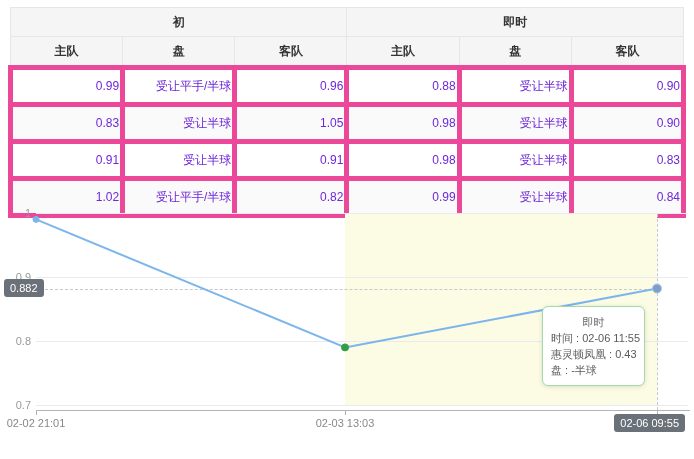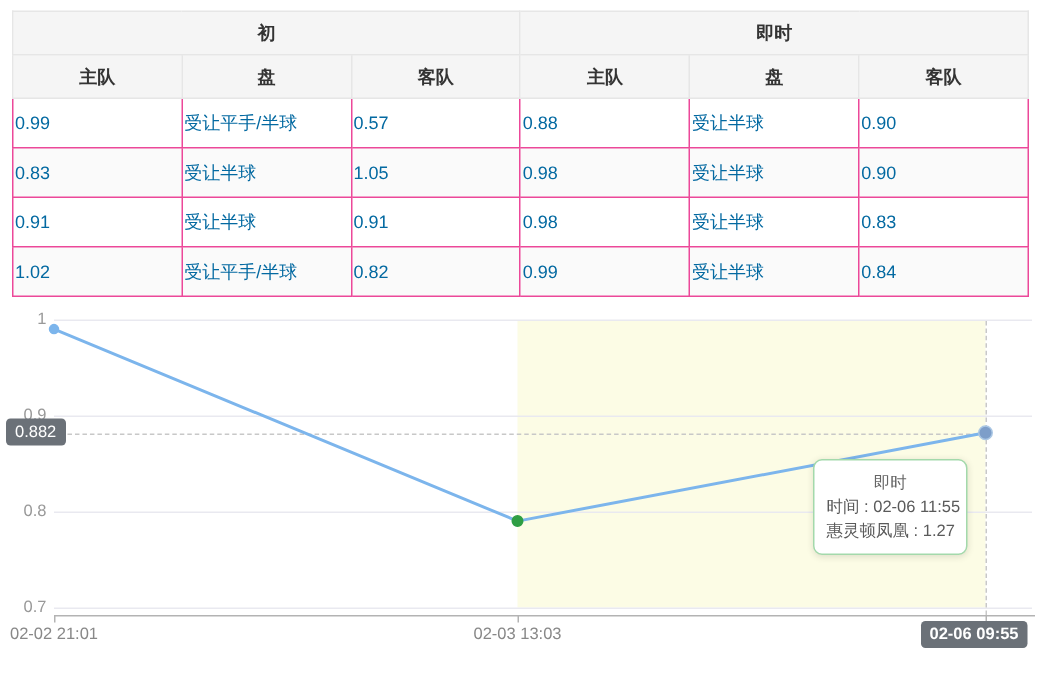--- a/index.html
+++ b/index.html
@@ -12,21 +12,21 @@
     position:absolute;left:8px;top:7px;width:678px;
     border-collapse:collapse;table-layout:fixed;
     font-size:12px;color:#555;
     border-top:1px solid #e3e3e3;
   }
   table.odds th{
     background:#f5f5f5;color:#333;font-weight:bold;
     height:26px;border:1px solid #e6e6e6;text-align:center;
   }
   table.odds td{
-    height:30px;border:1px solid #ec4899;text-align:left;color:#0369a1;
+    height:30px;border:5px solid #ec4899;text-align:right;color:#6d28d9;
     background:#fff;
   }
   table.odds tbody tr:nth-child(even) td{background:#fafafa;}
   
   .chart{position:absolute;left:0;top:210px;width:694px;height:249px;}
   .gridline{position:absolute;left:36px;width:652px;height:1px;background:#e9e9f0;z-index:2;}
   .ytick{
     position:absolute;left:0;width:31px;height:14px;line-height:14px;
     text-align:right;font-size:11px;color:#999;z-index:2;
   }
@@ -38,21 +38,21 @@
   svg.series{position:absolute;left:0;top:0;width:694px;height:249px;z-index:4;}
   .xlabel{
     position:absolute;top:207px;transform:translateX(-50%);
     font-size:11px;color:#888;white-space:nowrap;z-index:2;
   }
   .badge{
     position:absolute;background:#6b7178;color:#fff;font-size:11px;
     padding:3px 6px;border-radius:3px;white-space:nowrap;z-index:5;
   }
   .y-badge{left:4px;}
-  .x-badge{right:9px;top:204px;font-weight:bold;}
+  .x-badge{right:9px;top:204px;}
   .tooltip{
     position:absolute;left:542px;top:96px;width:103px;box-sizing:border-box;
     background:#fff;border:1px solid #a3d9ab;border-radius:6px;
     padding:7px 8px;font-size:11px;line-height:16px;color:#5a5a5a;
     box-shadow:0 1px 5px rgba(0,0,0,.12);z-index:6;
   }
   .tt-title{text-align:center;color:#666;}
   .tt-line{white-space:nowrap;}
 </style>
 </head>
@@ -72,21 +72,21 @@
           <th>客队</th>
           <th>主队</th>
           <th>盘</th>
           <th>客队</th>
         </tr>
     </thead>
     <tbody id="odds-body">
         <tr>
           <td>0.99</td>
           <td>受让平手/半球</td>
-          <td>0.57</td>
+          <td>0.96</td>
           <td>0.88</td>
           <td>受让半球</td>
           <td>0.90</td>
         </tr>
         <tr>
           <td>0.83</td>
           <td>受让半球</td>
           <td>1.05</td>
           <td>0.98</td>
           <td>受让半球</td>
@@ -136,18 +136,19 @@
         <circle cx="657" cy="78.51999999999998" r="4.5" fill="#7d9ec9" stroke="#aac7e4"></circle>
       </svg>
     <div class="badge y-badge" id="y-badge" style="top: 69px;">0.882</div>
     <div class="xlabel" style="left:36px">02-02 21:01</div>
     <div class="xlabel" style="left:345px">02-03 13:03</div>
     <div class="badge x-badge">02-06 09:55</div>
     <div class="tooltip">
       <div class="tt-title">即时</div>
       <div id="tt-lines">
           <div class="tt-line">时间 : 02-06 11:55</div>
-          <div class="tt-line">惠灵顿凤凰 : 1.27</div>
+          <div class="tt-line">惠灵顿凤凰 : 0.43</div>
+          <div class="tt-line">盘 : -半球</div>
         </div>
     </div>
   </div>
 
 </div>
 
 </body></html>

